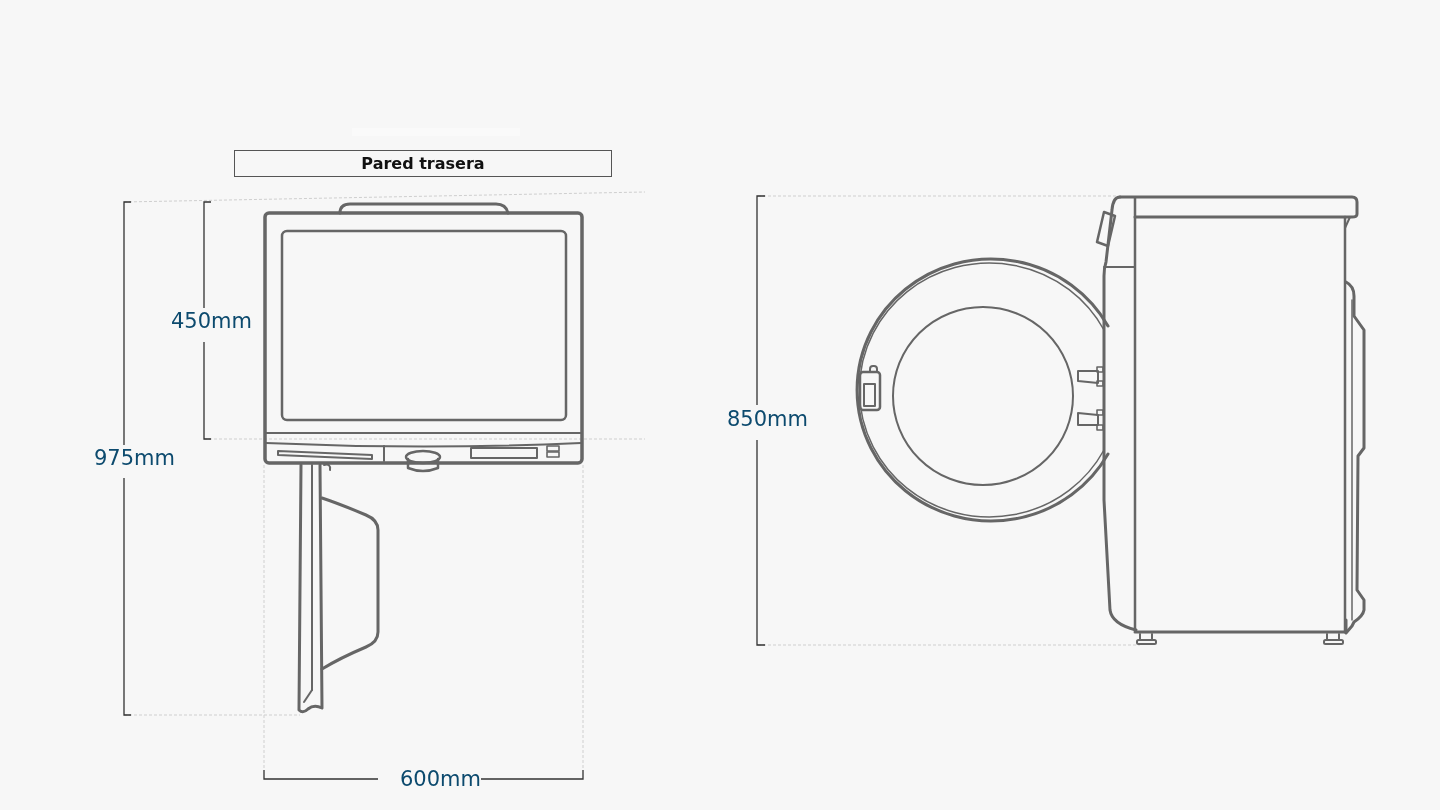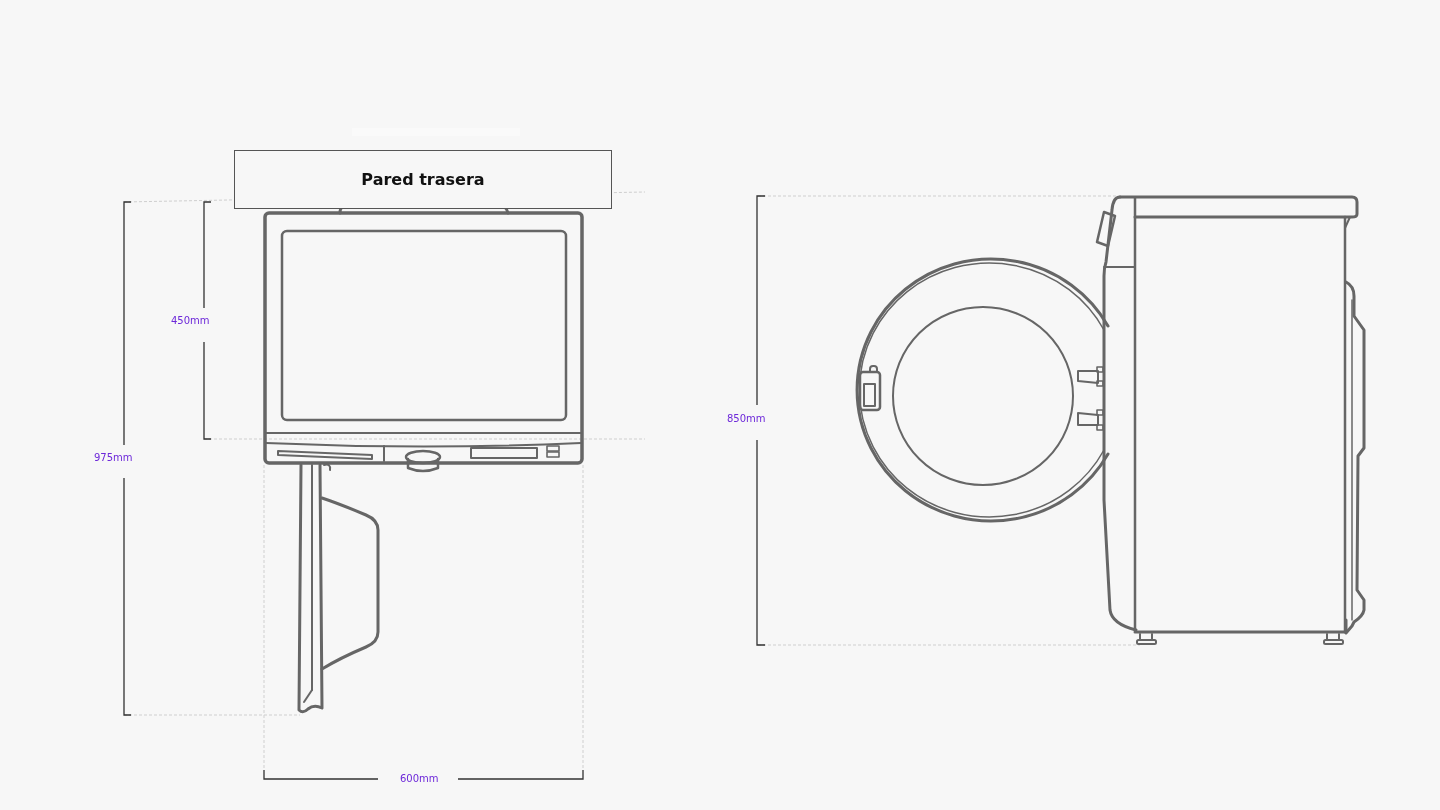--- a/index.html
+++ b/index.html
@@ -1,19 +1,19 @@
 <!DOCTYPE html>
 <html><head>
   <meta charset="utf-8">
   <style>
     html, body { margin: 0; padding: 0; }
     body { width: 1440px; height: 810px; background: #f7f7f7; overflow: hidden; position: relative; font-family: "DejaVu Sans", sans-serif; }
     #drawing { position: absolute; left: 0; top: 0; }
-    .label { position: absolute; font-family: "DejaVu Sans", sans-serif; font-size: 10px; color: #6d28d9; background: #f7f7f7; white-space: nowrap; line-height: 18px; }
-    .wall { position: absolute; left: 234px; top: 150px; width: 378px; height: 59px; border: 1.5px solid #555; box-sizing: border-box; background: #f7f7f7; display: flex; align-items: center; justify-content: center; font-family: "DejaVu Sans", sans-serif; font-size: 16px; font-weight: bold; color: #111; }
+    .label { position: absolute; font-family: "DejaVu Sans", sans-serif; font-size: 21px; color: #0c4a6e; background: #f7f7f7; white-space: nowrap; line-height: 18px; }
+    .wall { position: absolute; left: 234px; top: 150px; width: 378px; height: 27px; border: 1.5px solid #555; box-sizing: border-box; background: #f7f7f7; display: flex; align-items: center; justify-content: center; font-family: "DejaVu Sans", sans-serif; font-size: 16px; font-weight: bold; color: #111; }
     .topfade { position: absolute; left: 352px; top: 128px; width: 168px; height: 8px; background: #fafafa; }
   </style>
 </head>
 <body>
 
 <div class="topfade"></div>
 
 <svg id="drawing" width="1440" height="810" viewBox="0 0 1440 810" xmlns="http://www.w3.org/2000/svg">
 
   <g stroke="#cfcfcf" stroke-width="1" stroke-dasharray="3,2" fill="none">

